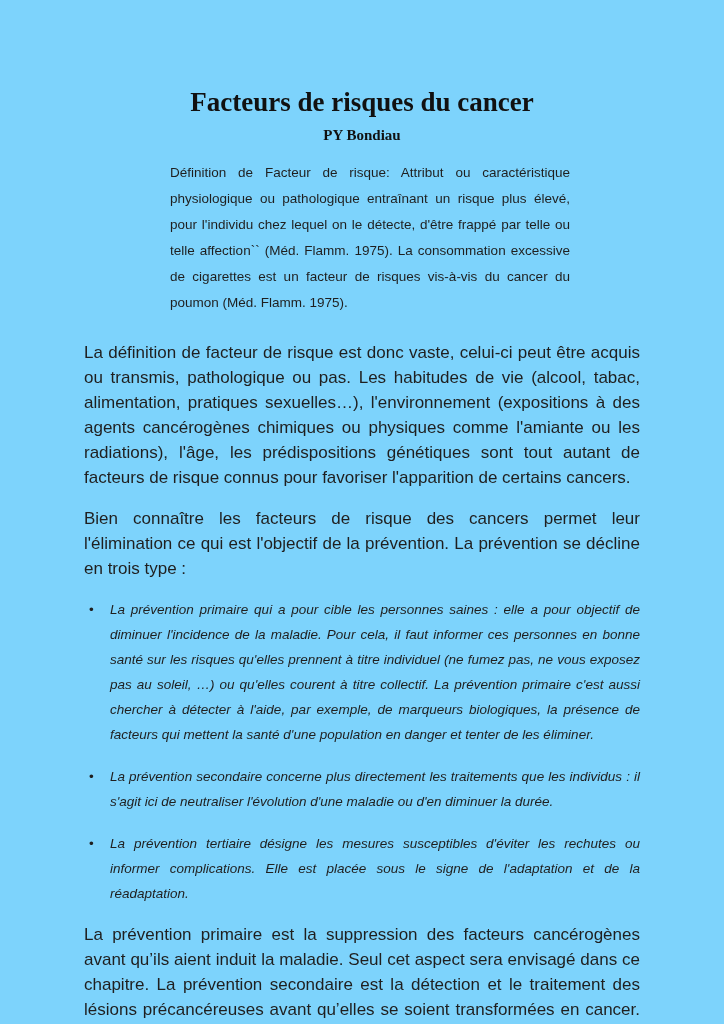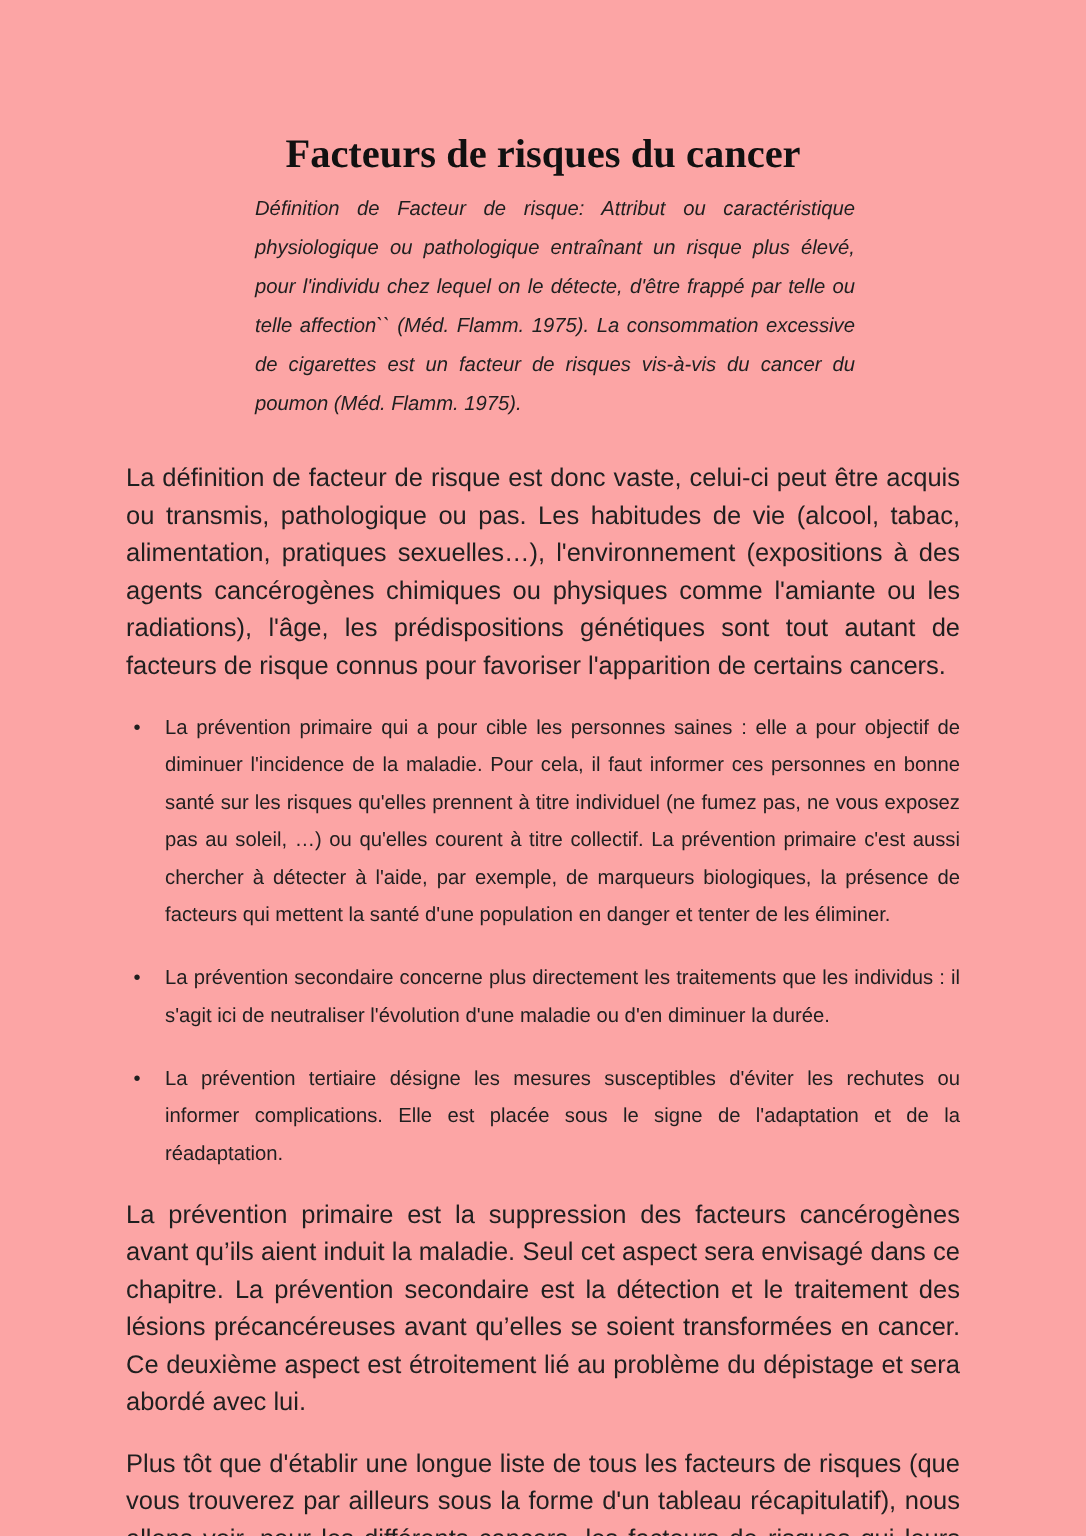--- a/index.html
+++ b/index.html
@@ -12,21 +12,21 @@
     height: 1024px;
     overflow: hidden;
     font-family: "Liberation Sans", sans-serif;
     color: #1f1f1f;
   }
   .page {
     box-sizing: border-box;
     width: 724px;
     height: 1024px;
     padding: 86px 84px 0 84px;
-    background: #fca5a5;
+    background: #7dd3fc;
     overflow: hidden;
   }
   .doc-title {
     font-family: "Liberation Serif", serif;
     font-weight: bold;
     font-size: 27px;
     line-height: 32px;
     text-align: center;
     color: #111111;
     margin: 0 0 8px 0;
@@ -34,21 +34,20 @@
   .doc-author {
     font-family: "Liberation Serif", serif;
     font-weight: bold;
     font-size: 15px;
     line-height: 19px;
     text-align: center;
     color: #111111;
     margin: 0 0 15px 0;
   }
   .definition {
-    font-style: italic;
     font-size: 13.5px;
     line-height: 26px;
     text-align: justify;
     margin: 0 70px 24px 86px;
   }
   .body-para {
     font-size: 17px;
     line-height: 25px;
     text-align: justify;
     margin: 0 0 16px 0;
@@ -70,34 +69,37 @@
     padding-left: 5px;
     box-sizing: border-box;
     font-size: 13.5px;
     line-height: 25px;
   }
   .bullet-text {
     flex: 1;
     font-size: 13.5px;
     line-height: 25px;
     text-align: justify;
+    font-style: italic;
   }
 </style>
 </head>
 <body>
 
 <div class="page">
 
   <h1 class="doc-title">Facteurs de risques du cancer</h1>
 
+  <div class="doc-author">PY Bondiau</div>
 
   <p class="definition">Définition de Facteur de risque: Attribut ou caractéristique physiologique ou pathologique entraînant un risque plus élevé, pour l'individu chez lequel on le détecte, d'être frappé par telle ou telle affection`` (Méd. Flamm. 1975). La consommation excessive de cigarettes est un facteur de risques vis-à-vis du cancer du poumon (Méd. Flamm. 1975).</p>
 
   <p class="body-para">La définition de facteur de risque est donc vaste, celui-ci peut être acquis ou transmis, pathologique ou pas. Les habitudes de vie (alcool, tabac, alimentation, pratiques sexuelles…), l'environnement (expositions à des agents cancérogènes chimiques ou physiques comme l'amiante ou les radiations), l'âge, les prédispositions génétiques sont tout autant de facteurs de risque connus pour favoriser l'apparition de certains cancers.</p>
 
+  <p class="body-para">Bien connaître les facteurs de risque des cancers permet leur l'élimination ce qui est l'objectif de la prévention. La prévention se décline en trois type :</p>
 
   <ul class="bullet-list">
     <li class="bullet-item">
       <span class="bullet-marker">•</span>
       <span class="bullet-text">La prévention primaire qui a pour cible les personnes saines : elle a pour objectif de diminuer l'incidence de la maladie. Pour cela, il faut informer ces personnes en bonne santé sur les risques qu'elles prennent à titre individuel (ne fumez pas, ne vous exposez pas au soleil, …) ou qu'elles courent à titre collectif. La prévention primaire c'est aussi chercher à détecter à l'aide, par exemple, de marqueurs biologiques, la présence de facteurs qui mettent la santé d'une population en danger et tenter de les éliminer.</span>
     </li>
     <li class="bullet-item">
       <span class="bullet-marker">•</span>
       <span class="bullet-text">La prévention secondaire concerne plus directement les traitements que les individus : il s'agit ici de neutraliser l'évolution d'une maladie ou d'en diminuer la durée.</span>
     </li>

